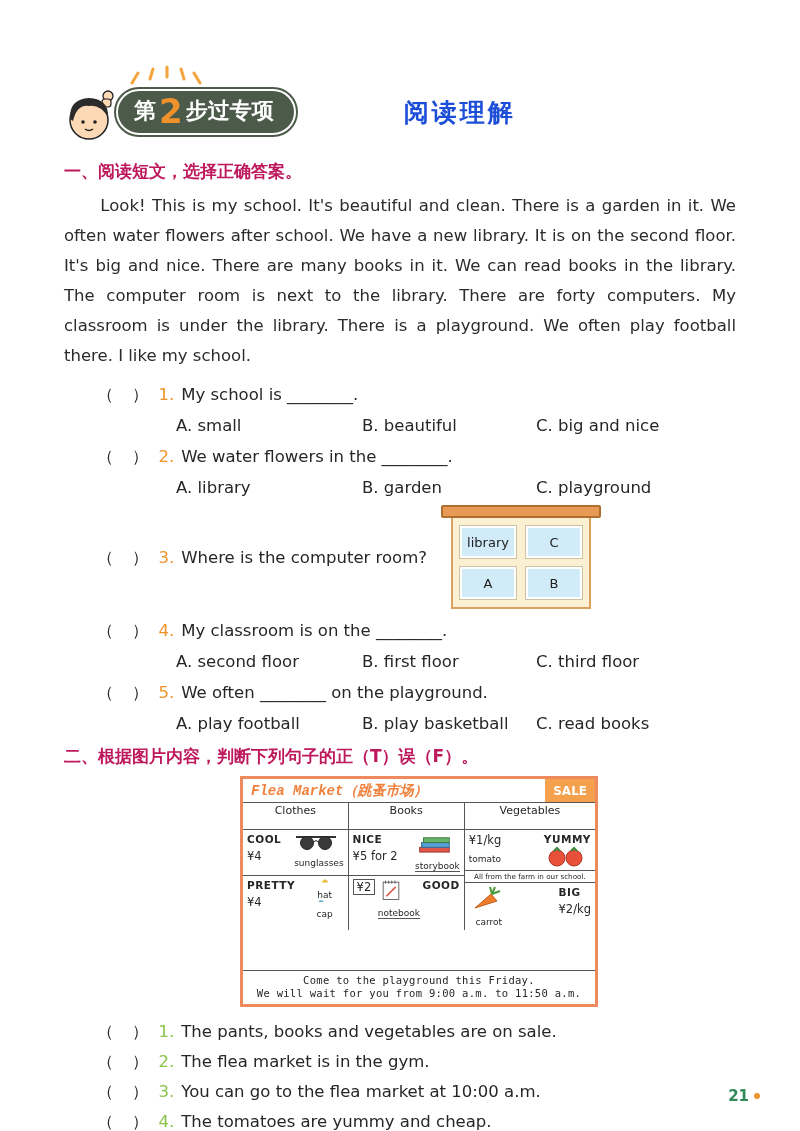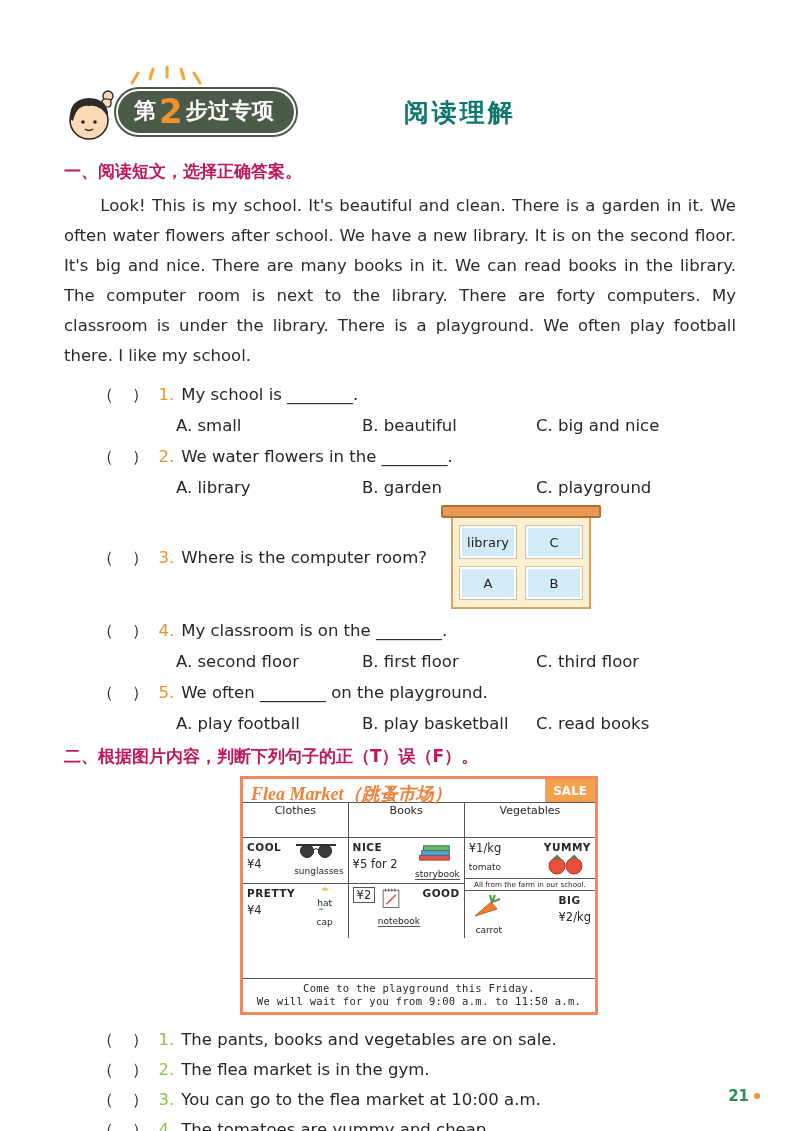--- a/index.html
+++ b/index.html
@@ -15,21 +15,21 @@
   .header { display: flex; align-items: center; height: 64px; margin-bottom: 16px; }
   .badge-area { position: relative; display: flex; align-items: center; }
   .mascot { margin-right: -4px; margin-top: 8px; }
   .rays { position: absolute; left: 58px; top: -14px; }
   .badge {
     background: #4c5a49; border: 2px solid #ffffff; outline: 2px solid #4c5a49;
     border-radius: 26px; padding: 3px 20px 5px 16px; color: #ffffff;
     font-weight: bold; font-size: 22px; display: flex; align-items: center; white-space: nowrap;
   }
   .badge-num { color: #f0922b; font-size: 34px; line-height: 34px; margin: 0 3px; font-weight: bold; }
-  .page-title { font-size: 25px; font-weight: bold; letter-spacing: 3px; margin-left: 108px; color: #0f766e; }
+  .page-title { font-size: 25px; font-weight: bold; letter-spacing: 3px; margin-left: 108px; color: #1d4ed8; }
 
   
   .sec-heading { font-size: 17px; font-weight: bold; margin: 6px 0 8px 0; color: #be185d; }
   .passage {
     font-size: 16.5px; line-height: 30px; text-align: justify;
     text-indent: 2.2em; margin-bottom: 8px; color: #2b2b2b;
   }
   .q-line { font-size: 16.5px; line-height: 31px; display: flex; margin-left: 33px; white-space: nowrap; }
   .bracket { letter-spacing: 1px; }
   .qnum { margin: 0 7px 0 9px; font-weight: normal; }
@@ -50,28 +50,28 @@
   }
   .room {
     background: #d2ebf8; border: 2px solid #ffffff; outline: 1px solid #cdc2a4;
     height: 32px; display: flex; align-items: center; justify-content: center; font-size: 13px; color: #222;
   }
 
   
   .poster { width: 358px; margin: 4px 0 10px 176px; border: 3px solid #ee8a5e; background: #fff; }
   .poster-header { display: flex; align-items: stretch; border-bottom: 1px solid #555; height: 24px; }
   .poster-title {
-    flex: 1; color: #f0813c; font-style: italic; font-weight: bold; font-size: 18px;
-    padding: 3px 0 0 8px; font-family: Liberation Serif, serif;
+    flex: 1; color: #f0813c; font-style: italic; font-weight: bold; font-size: 14px;
+    padding: 3px 0 0 8px; font-family: Liberation Mono, monospace;
   }
   .sale-badge { background: #f5a04c; color: #fff; font-weight: bold; font-size: 12px; padding: 0 8px; display: flex; align-items: center; }
   .poster-cols { display: grid; grid-template-columns: 30% 33% 37%; }
   .pcol { border-right: 1px solid #555; display: flex; flex-direction: column; }
   .pcol:last-child { border-right: none; }
-  .pcol-head { text-align: center; font-size: 11px; border-bottom: 1px solid #555; padding: 1px 0 20px 0; }
+  .pcol-head { text-align: center; font-size: 11px; border-bottom: 1px solid #555; padding: 1px 0 12px 0; }
   .pcell { display: flex; justify-content: space-between; padding: 3px 4px; }
   .row1 { height: 46px; border-bottom: 1px solid #555; }
   .row2 { height: 46px; }
   .stack { display: flex; flex-direction: column; }
   .adj { font-size: 10.5px; font-weight: bold; letter-spacing: 0.5px; }
   .price { font-size: 11.5px; margin-top: 4px; }
   .iname { font-size: 9px; text-align: center; margin-top: 7px; }
   .uline { border-bottom: 1px solid #555; }
   .boxed { border: 1px solid #555; padding: 0 3px; align-self: flex-start; font-size: 11.5px; }
   .vrow1 { height: 40px; }

